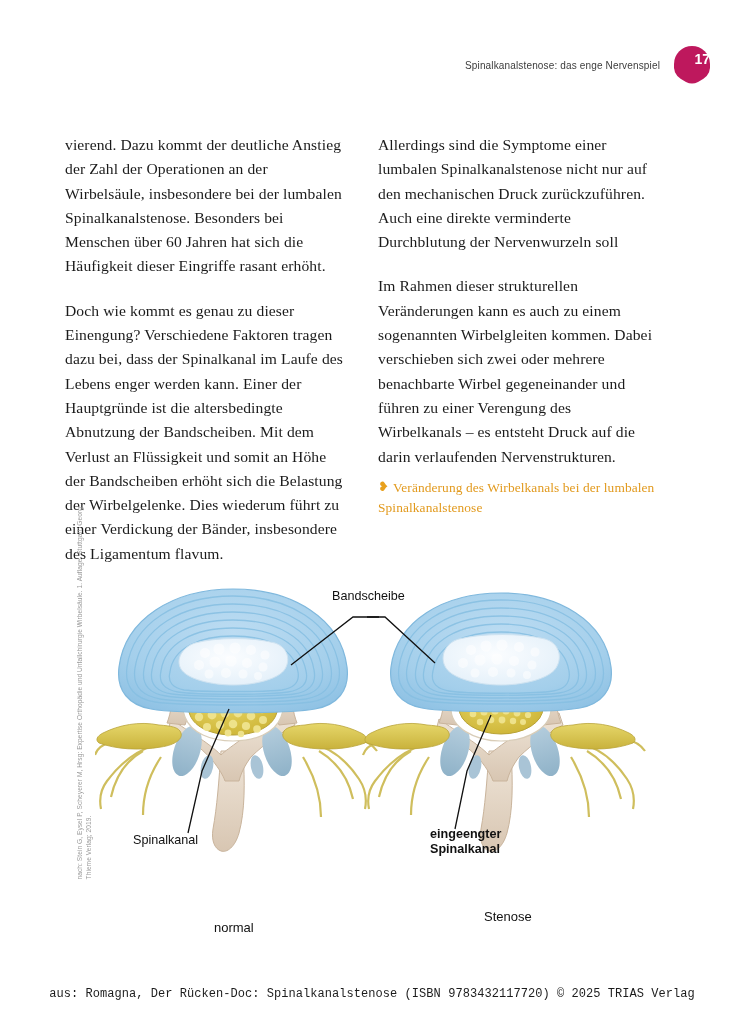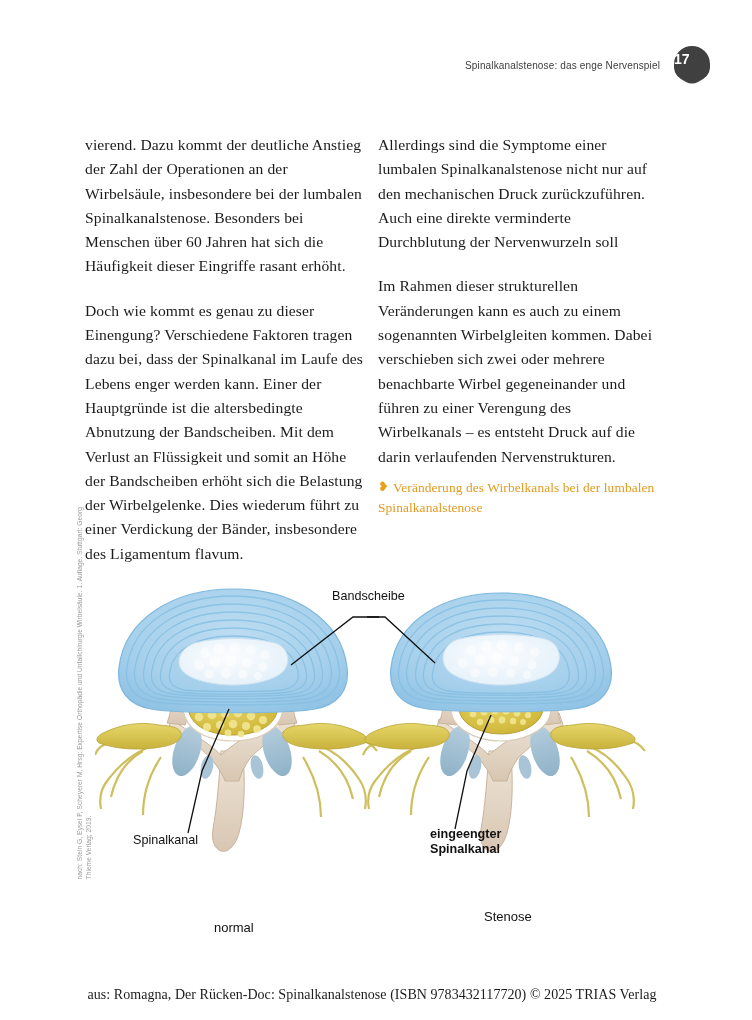--- a/index.html
+++ b/index.html
@@ -30,44 +30,44 @@
   .runhead-title {
     font-family: "Liberation Sans", sans-serif;
     font-size: 10px;
     letter-spacing: 0.15px;
     color: #3c3c3c;
     white-space: nowrap;
   }
   .page-badge {
     width: 36px;
     height: 38px;
-    background: #404040;
+    background: #be185d;
     border-radius: 18px 18px 16px 16px;
     clip-path: path("M0,0 L36,0 L36,22 Q36,30 24,36 Q18,39 12,36 Q0,30 0,22 Z");
     display: flex;
     align-items: flex-start;
-    justify-content: flex-start;
+    justify-content: flex-end;
     padding-top: 6px;
     box-sizing: border-box;
   }
   .page-badge span {
     font-family: "Liberation Sans", sans-serif;
     font-size: 14px;
     font-weight: 700;
     color: #ffffff;
     line-height: 1;
   }
 
   
   .col {
     position: absolute;
     top: 133px;
     width: 278px;
   }
-  .col-left  { left: 65px; margin-left: 20px; }
+  .col-left  { left: 65px; }
   .col-right { left: 378px; }
 
   .col p {
     margin: 0 0 20px 0;
     font-size: 15.6px;
     line-height: 24.3px;
     text-align: left;
     color: #1b1b1b;
     letter-spacing: 0.1px;
   }
@@ -139,22 +139,22 @@
   .sub-normal  { left: 119px; top: 345px; }
   .sub-stenose { left: 389px; top: 334px; }
 
   
   .footer {
     position: absolute;
     left: 0;
     right: 8px;
     top: 987px;
     text-align: center;
-    font-family: Liberation Serif, serif;
-    font-size: 14px;
+    font-family: Liberation Mono, monospace;
+    font-size: 12px;
     color: #1c1c1c;
     letter-spacing: 0.05px;
   }
 </style>
 </head>
 <body>
 
 <div class="runhead">
   <div class="runhead-title">Spinalkanalstenose: das enge Nervenspiel</div>
   <div class="page-badge">

